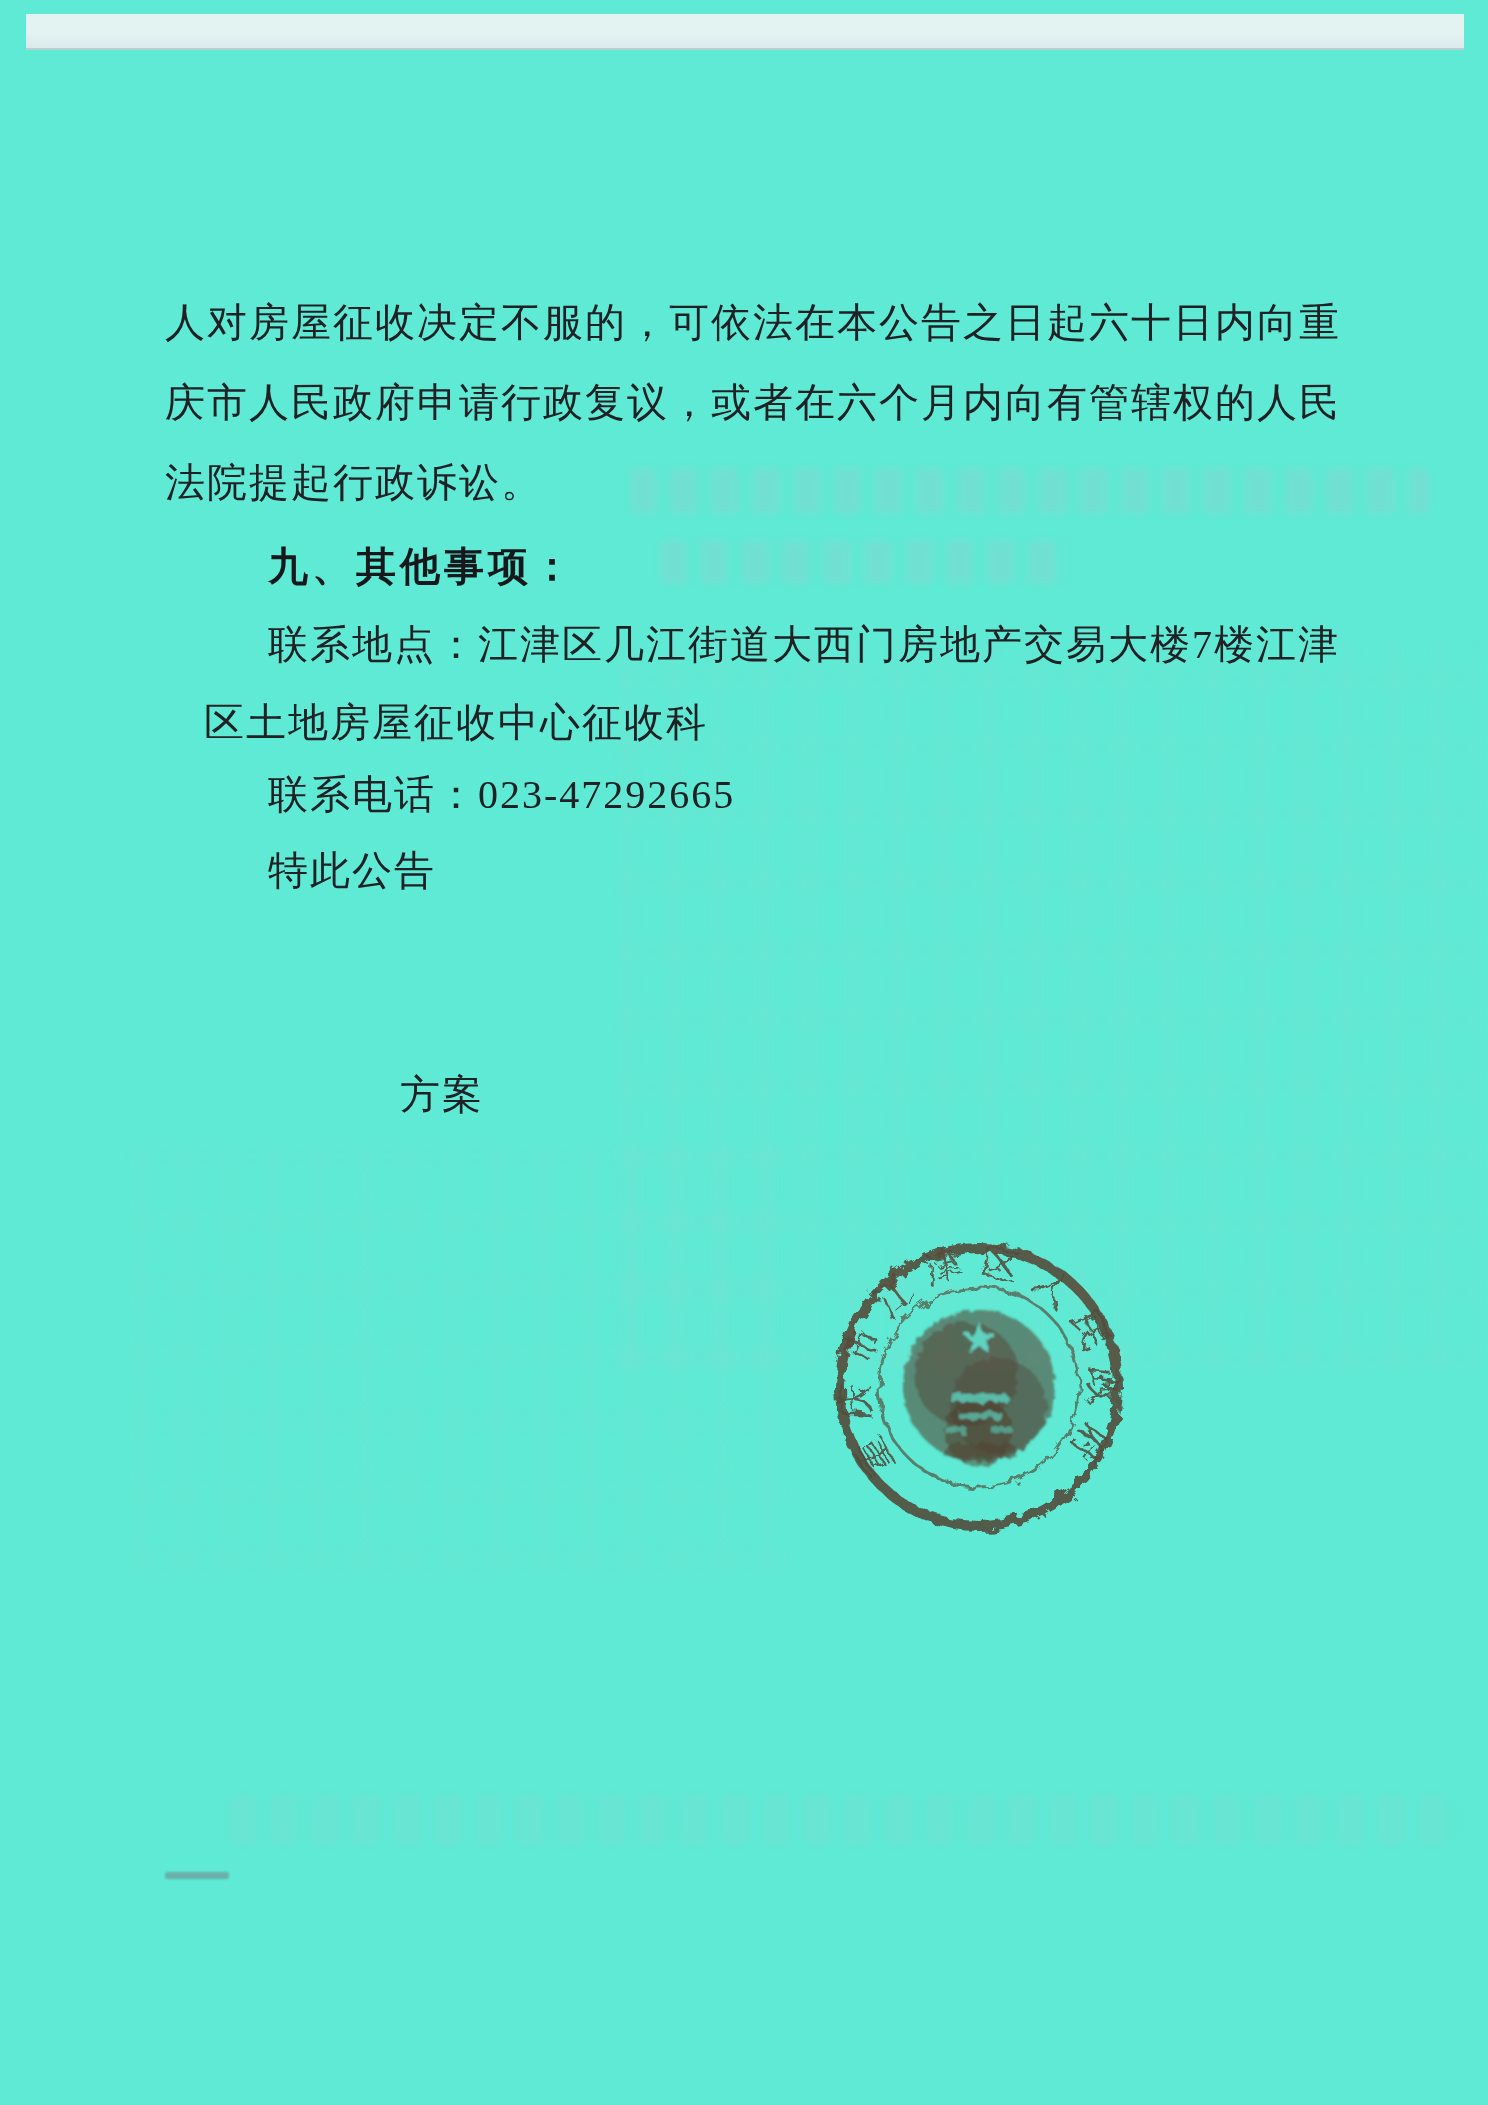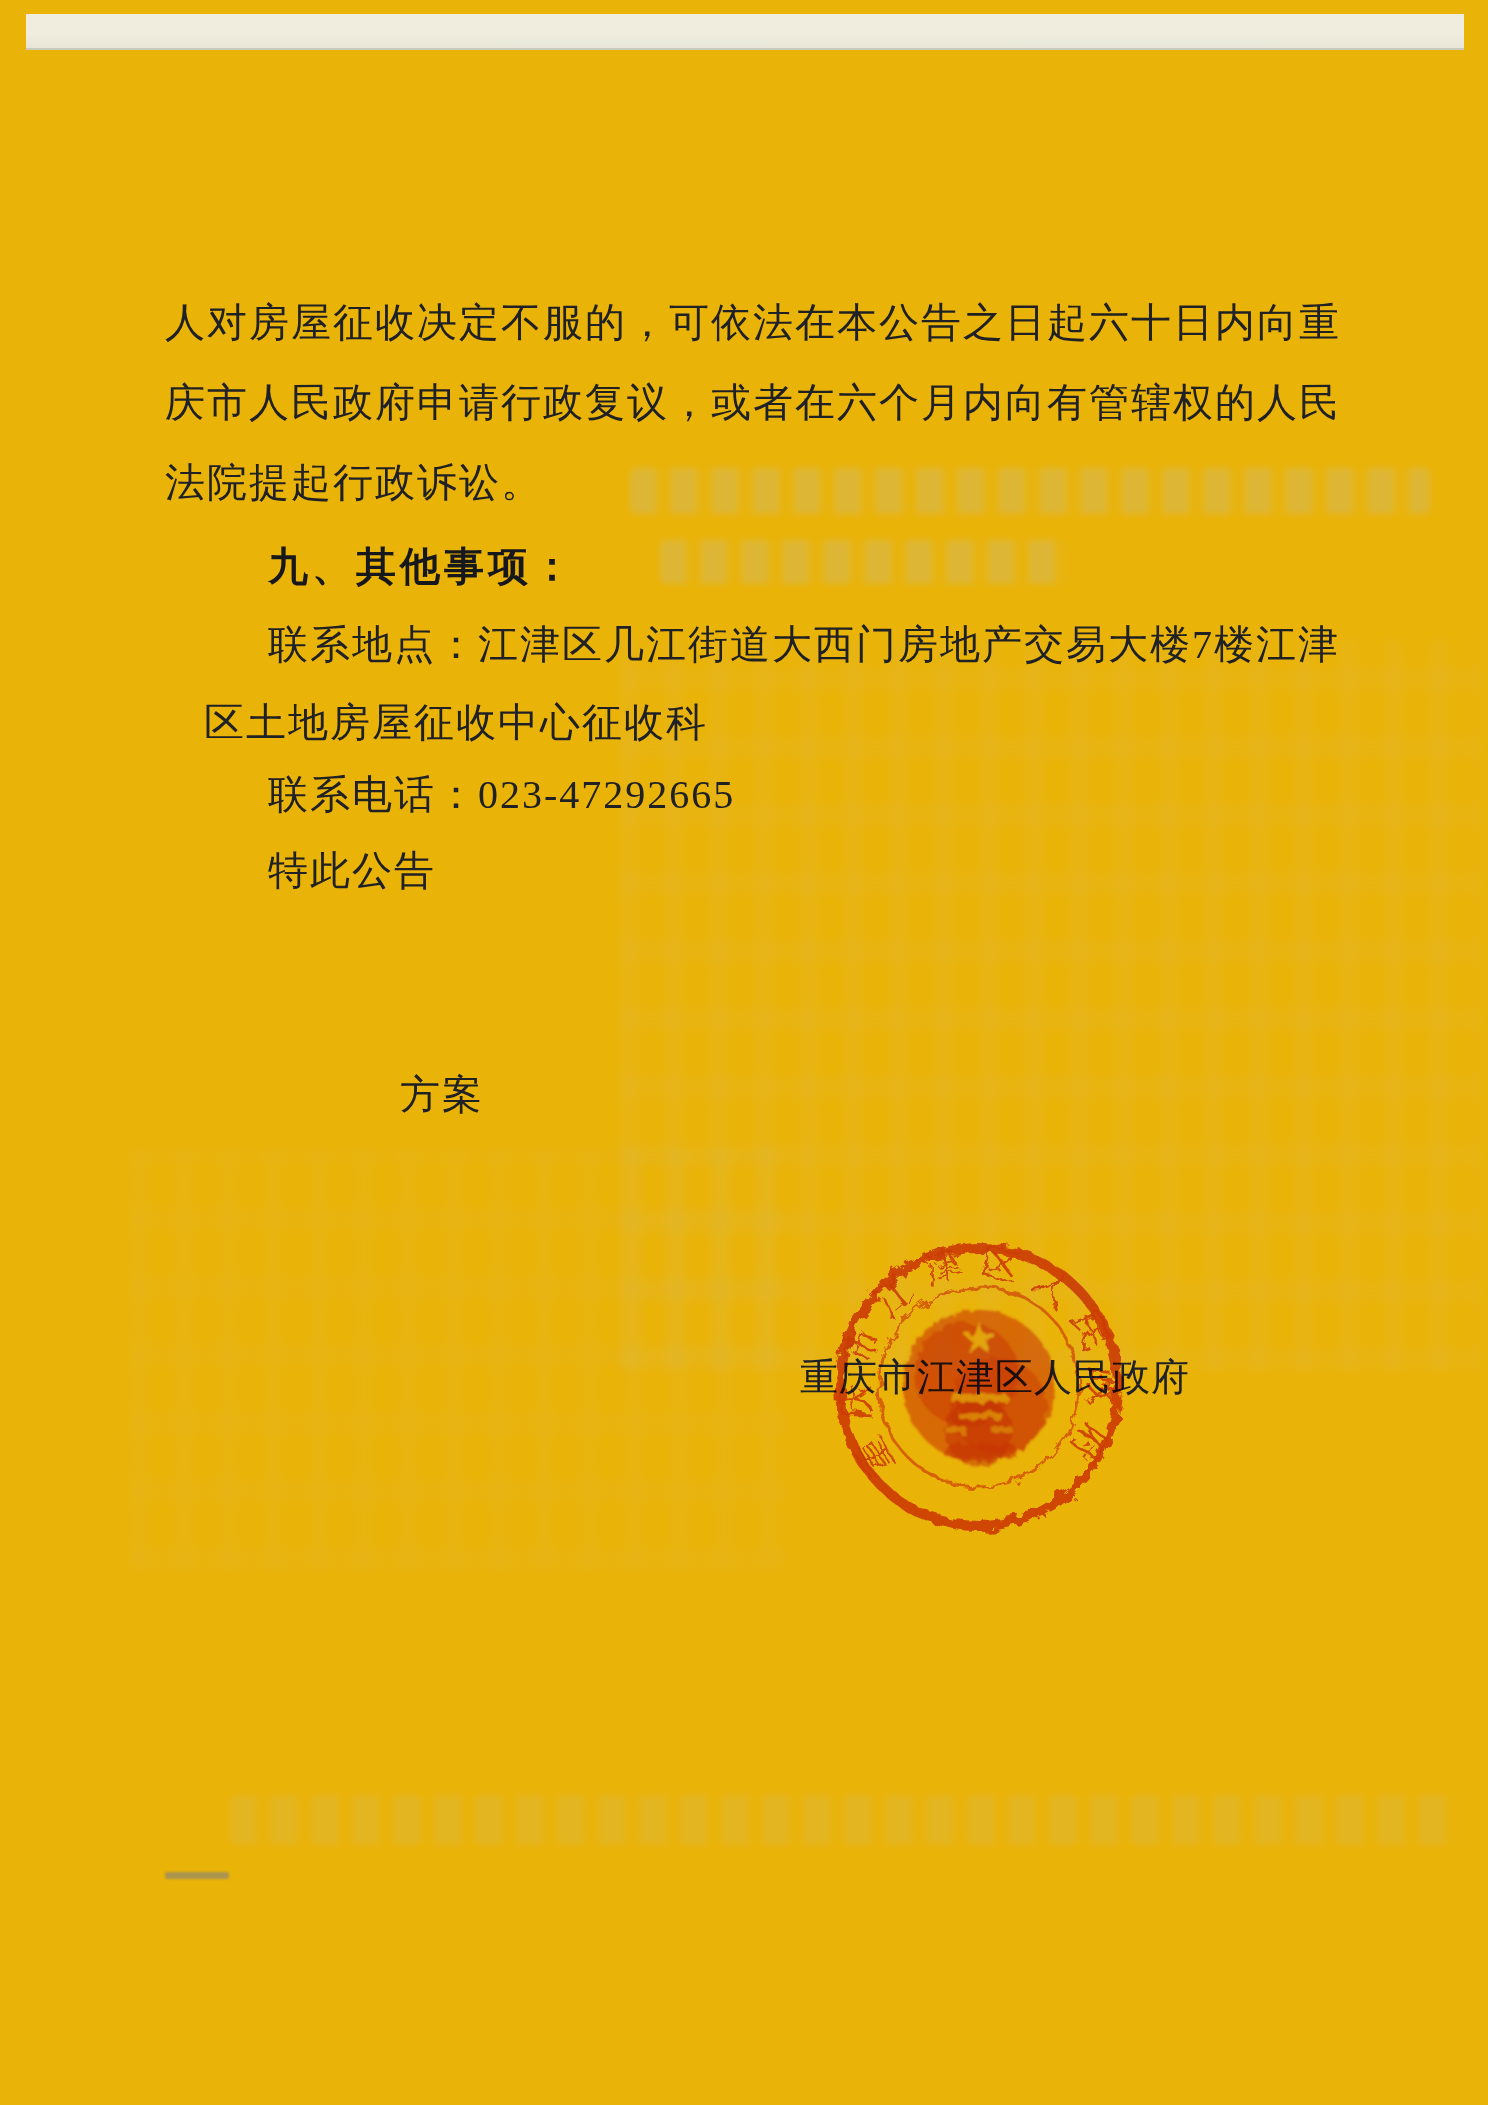--- a/index.html
+++ b/index.html
@@ -1,19 +1,19 @@
 <!DOCTYPE html>
 <html><head>
 <meta charset="utf-8">
 <style>
   html,body{margin:0;padding:0;background:#ffffff;}
   .page{
     position:relative;
     width:1488px;height:2105px;
-    background:#eab308;
+    background:#5eead4;
     overflow:hidden;
     font-family:"Liberation Serif","DejaVu Serif",serif;
     color:#1f2023;
   }
   
   .scan-band{
     position:absolute;left:26px;top:14px;width:1438px;height:34px;
     background:linear-gradient(to bottom,#f2f4f6 55%,#e8ebee);
     border-bottom:2px solid #c6cbd1;
     opacity:.9;
@@ -84,21 +84,20 @@
   <div class="tline heading" style="left:268px;top:543px;">九、其他事项：</div>
 
   <div class="tline" style="left:268px;top:622px;">联系地点：江津区几江街道大西门房地产交易大楼7楼江津</div>
   <div class="tline" style="left:173px;top:700px;margin-left:31px;">区土地房屋征收中心征收科</div>
   <div class="tline" style="left:268px;top:772px;">联系电话：023-47292665</div>
 
   <div class="tline" style="left:268px;top:848px;">特此公告</div>
 
   <div class="tline" style="left:400px;top:1072px;">方案</div>
 
-  <div class="tline sig" style="left:800px;top:1356px;">重庆市江津区人民政府</div>
 
   <div class="seal">
     <svg width="302" height="302" viewBox="0 0 302 302">
       <defs>
         <filter id="rough" x="-20%" y="-20%" width="140%" height="140%">
           <feTurbulence type="fractalNoise" baseFrequency="0.085" numOctaves="3" result="n"></feTurbulence>
           <feDisplacementMap in="SourceGraphic" in2="n" scale="12"></feDisplacementMap>
           <feGaussianBlur stdDeviation="0.6"></feGaussianBlur>
         </filter>
         <filter id="rough2" x="-20%" y="-20%" width="140%" height="140%">

